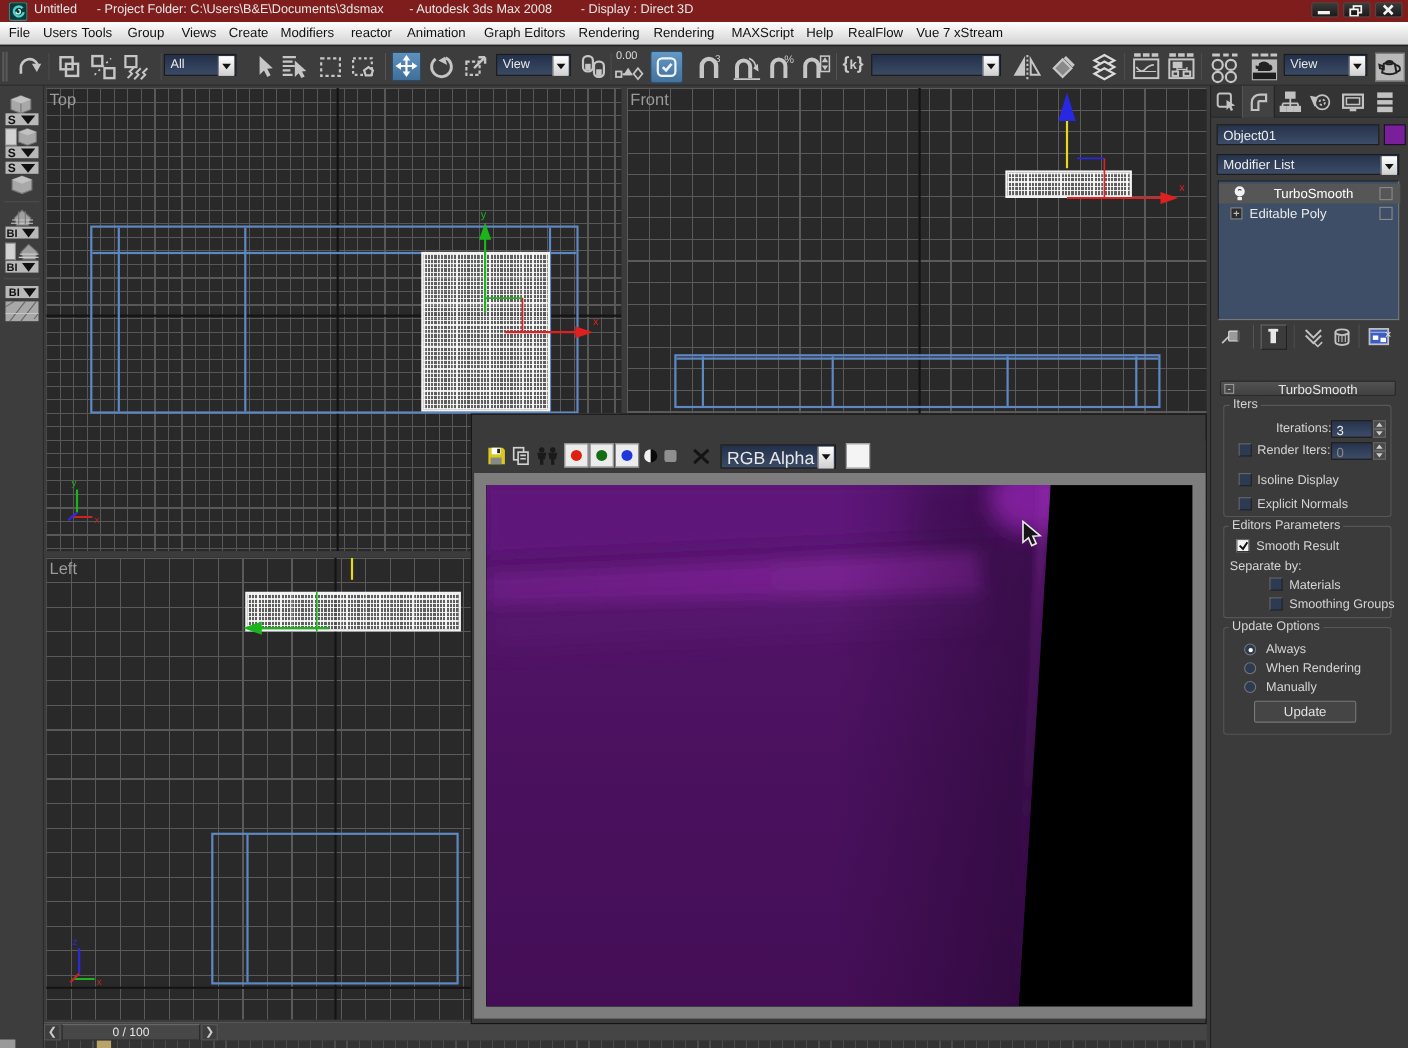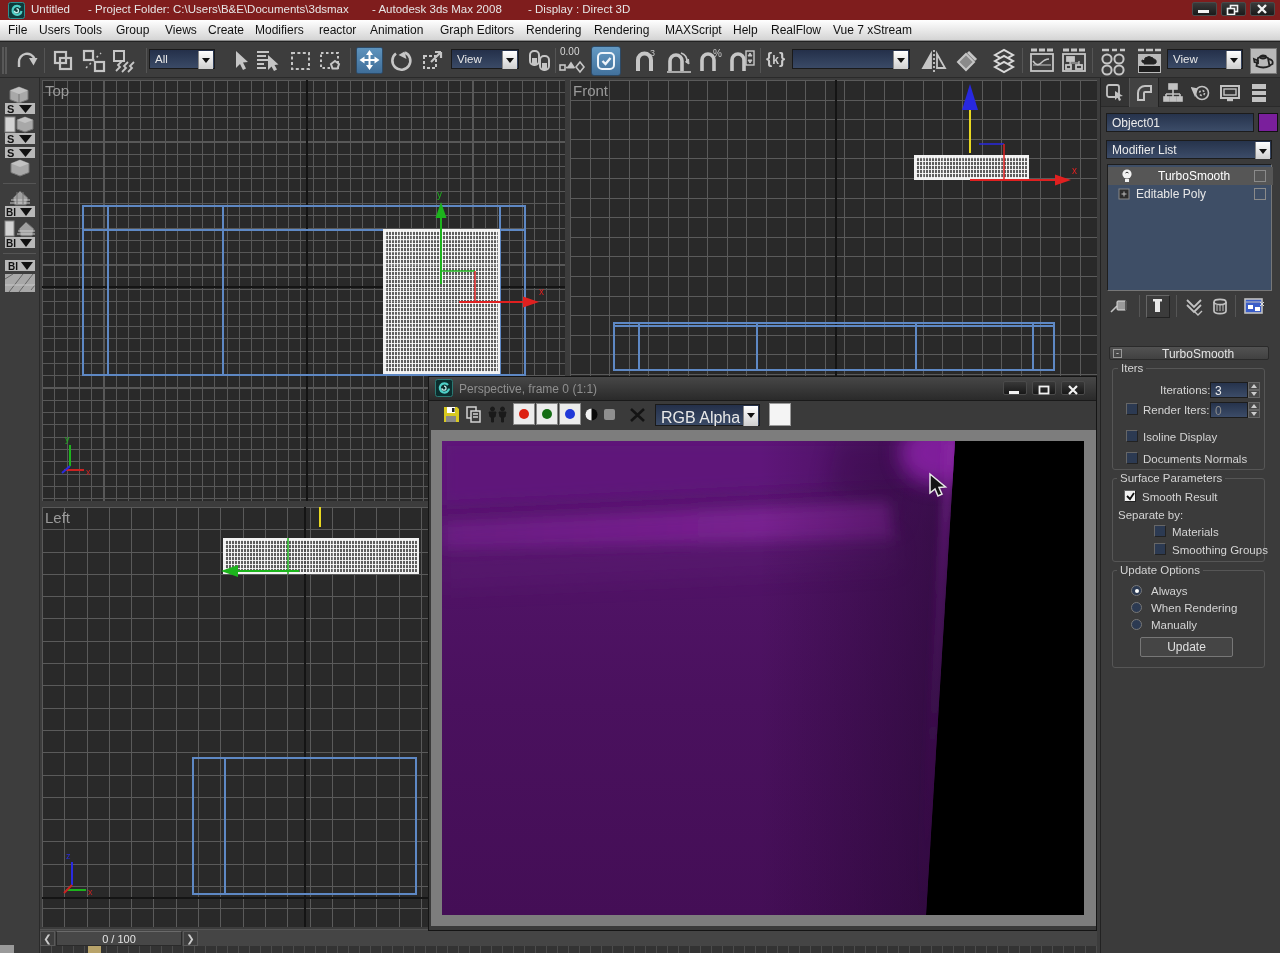--- a/index.html
+++ b/index.html
@@ -500,23 +500,23 @@
  <div class="abs" style="left:147px;top:324px;width:12px;height:16px">
   <div style="position:absolute;top:0;width:12px;height:8px;background:#4a4a4a;border:1px solid #666"></div>
   <div style="position:absolute;top:8px;width:12px;height:8px;background:#4a4a4a;border:1px solid #666"></div>
   <svg class="abs" style="left:2px;top:1px" width="8" height="14">
         <path d="M4 1 l3 4 h-6 z M4 13 l3-4 h-6 z" fill="#ccc"></path>
       </svg>
     </div>
  <div class="cb" style="left:25px;top:352px"></div>
  <span class="txt" style="left:42px;top:353px">Isoline Display</span>
  <div class="cb" style="left:25px;top:374px"></div>
- <span class="txt" style="left:42px;top:375px">Documents Normals</span>
+ <span class="txt" style="left:42px;top:375px">Explicit Normals</span>
  <div class="gbox" style="left:11px;top:400px;width:153px;height:84px"></div>
- <span class="glbl" style="left:16px;top:394px">Surface Parameters</span>
+ <span class="glbl" style="left:16px;top:394px">Editors Parameters</span>
  <div class="cb" style="left:23px;top:412px;background:#f2f2f2">
   <svg width="11" height="11">
         <path d="M2 5 l3 3 4-6" stroke="#111" stroke-width="1.8" fill="none"></path>
       </svg></div>
  <span class="txt" style="left:41px;top:413px">Smooth Result</span>
  <span class="txt" style="left:17px;top:431px">Separate by:</span>
  <div class="cb" style="left:53px;top:447px"></div>
  <span class="txt" style="left:71px;top:448px">Materials</span>
  <div class="cb" style="left:53px;top:465px"></div>
  <span class="txt" style="left:71px;top:466px">Smoothing Groups</span>
@@ -527,37 +527,20 @@
     </div>
  <span class="txt" style="left:50px;top:507px">Always</span>
  <div class="abs" style="left:30px;top:524px;width:11px;height:11px;border-radius:50%;background:#2c3a52;border:1px solid #777"></div>
  <span class="txt" style="left:50px;top:524px">When Rendering</span>
  <div class="abs" style="left:30px;top:541px;width:11px;height:11px;border-radius:50%;background:#2c3a52;border:1px solid #777"></div>
  <span class="txt" style="left:50px;top:541px">Manually</span>
  <div class="abs" style="left:39px;top:559px;width:93px;height:20px;background:#454545;border:1px solid #777;border-radius:2px;text-align:center;color:#e0e0e0;font-size:12px;line-height:19px">Update</div>
 </div>
 <div id="rwin" class="abs">
 
- <div class="abs" style="left:0;top:0;width:667px;height:24px;background:linear-gradient(#474747,#2a2a2a);border-bottom:1px solid #1a1a1a">
-  <svg class="abs" style="left:6px;top:2px" width="18" height="18" viewBox="0 0 18 18">
-   <rect x="0.5" y="0.5" width="17" height="17" rx="2" fill="#0b2e2e" stroke="#2a7a74"></rect>
-   <path d="M13 6a4.6 4.6 0 1 0 1 3.6" stroke="#4fd0c8" stroke-width="2.2" fill="none"></path>
-   <path d="M9 7.2a2 2 0 1 1-2 2" stroke="#bfeeea" stroke-width="1.3" fill="none"></path>
-      </svg>
-  <span class="txt" style="left:30px;top:5px;color:#8f8f8f;font-size:12px">Perspective, frame 0 (1:1)</span>
-  <div class="wbtn" style="left:574px;top:4px;width:24px;background:linear-gradient(#383838,#181818)"><svg width="22" height="12">
-          <rect x="5" y="7" width="10" height="3" fill="#f2f2f2"></rect>
-        </svg></div>
-  <div class="wbtn" style="left:603px;top:4px;width:24px;background:linear-gradient(#383838,#181818)"><svg width="22" height="12">
-          <rect x="6.5" y="2.5" width="9" height="7" fill="none" stroke="#f2f2f2" stroke-width="1.8"></rect>
-        </svg></div>
-  <div class="wbtn" style="left:632px;top:4px;width:24px;background:linear-gradient(#383838,#181818)"><svg width="22" height="12">
-          <path d="M7 2 L15 10 M15 2 L7 10" stroke="#f2f2f2" stroke-width="2.2"></path>
-        </svg></div>
- </div>
 
  <div class="abs" style="left:0;top:24px;width:667px;height:29px;background:#3a3a3a">
   <svg class="abs" style="left:13px;top:4px" width="19" height="19" viewBox="0 0 19 19">
    <path d="M2 2 h13 l2 2 v13 h-15 z" fill="#d8c920"></path>
         <rect x="5" y="2" width="8" height="6" fill="#fff"></rect>
         <rect x="10" y="3" width="2.5" height="4" fill="#222"></rect>
         <rect x="4" y="11" width="10" height="6" fill="#888"></rect>
       </svg>
   <svg class="abs" style="left:36px;top:4px" width="19" height="19" viewBox="0 0 19 19" fill="none" stroke="#d2d2d2" stroke-width="1.5">
    <rect x="2" y="2" width="9" height="11" fill="#3a3a3a"></rect>

